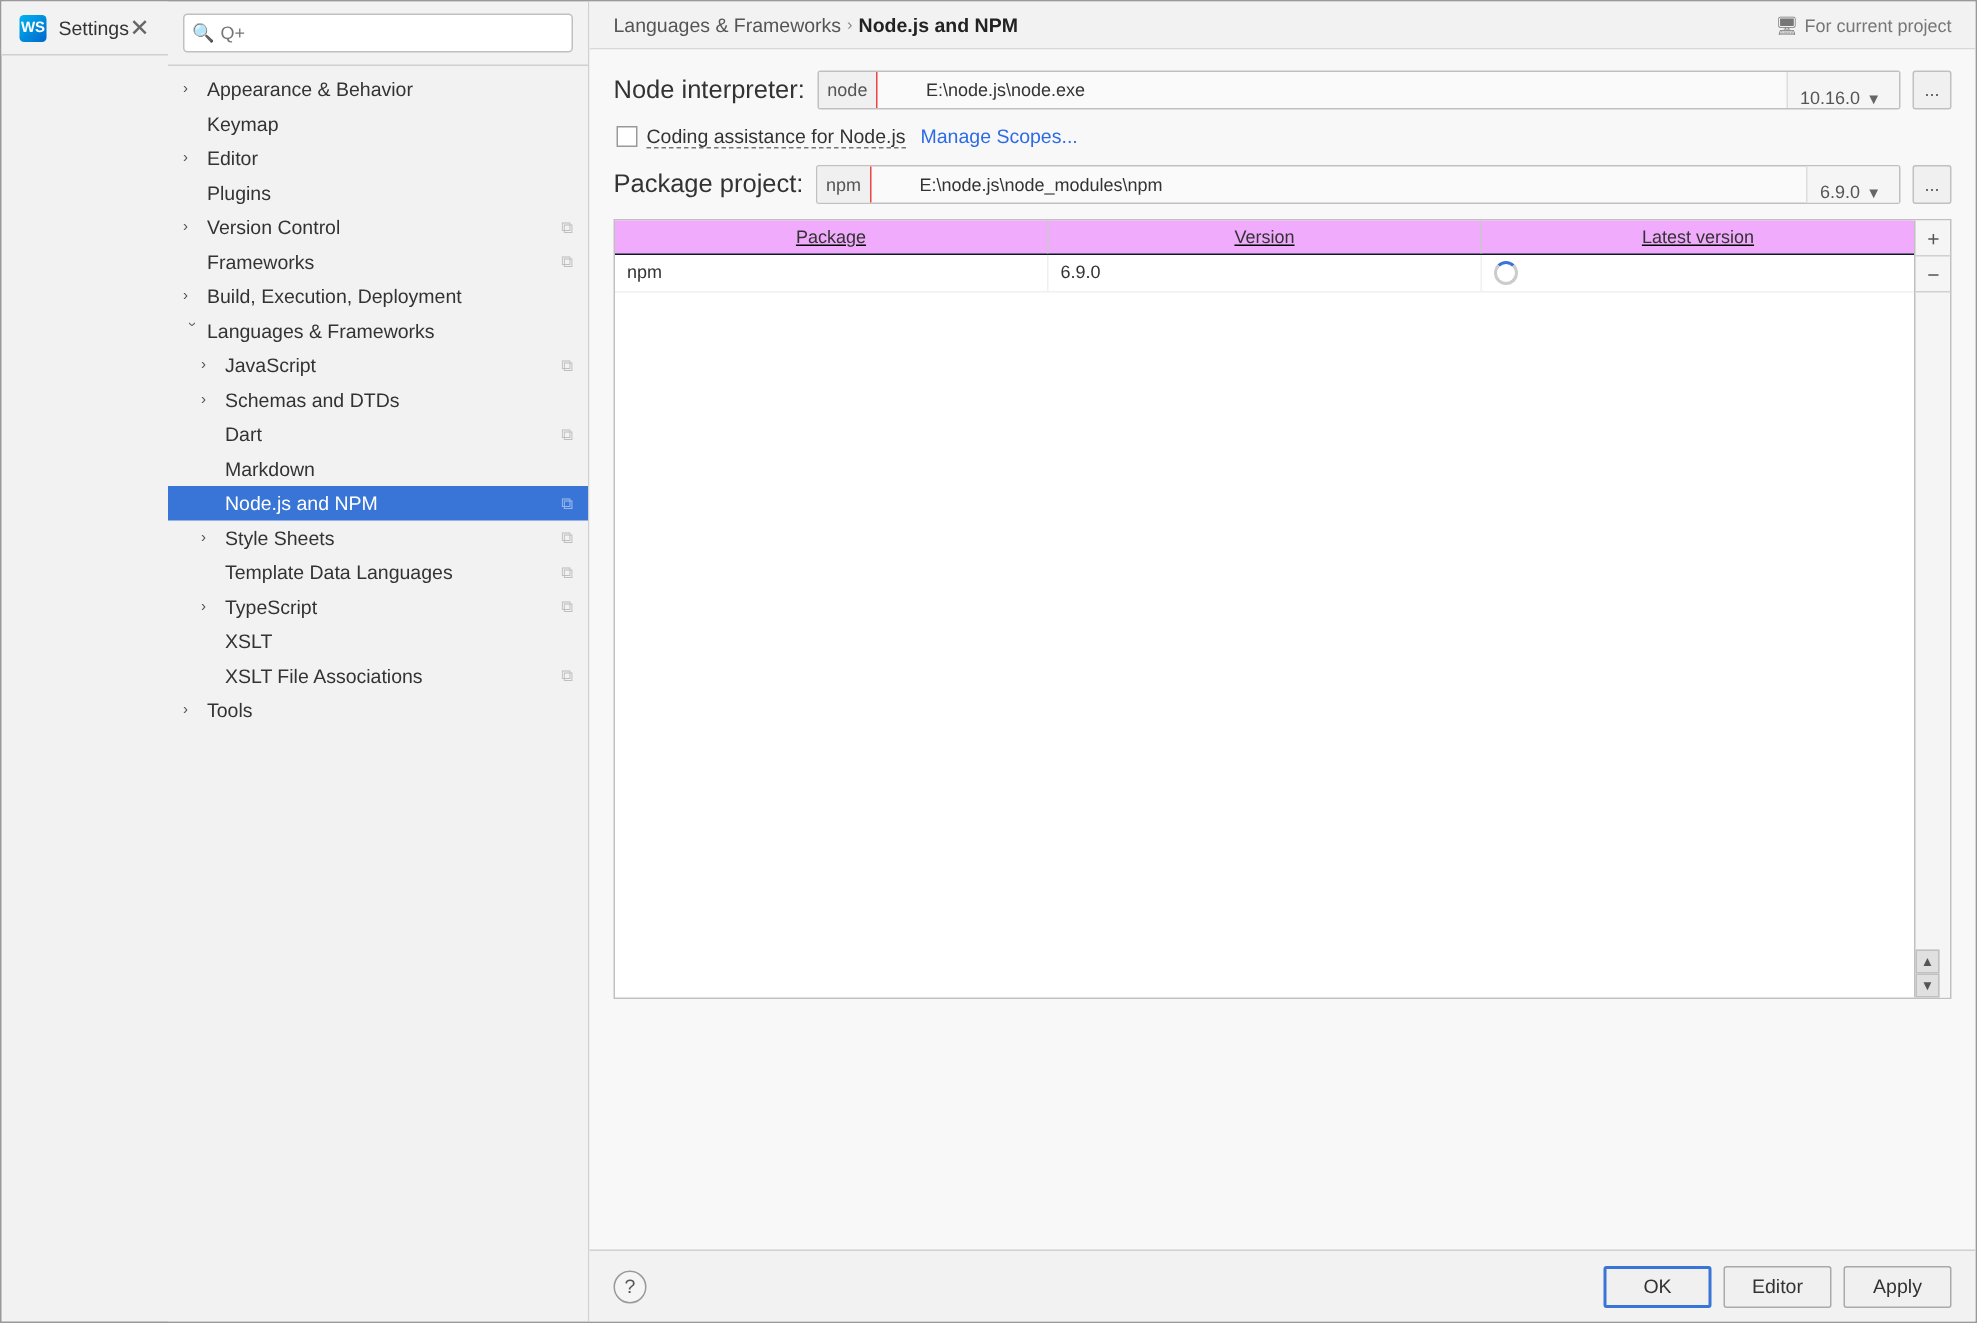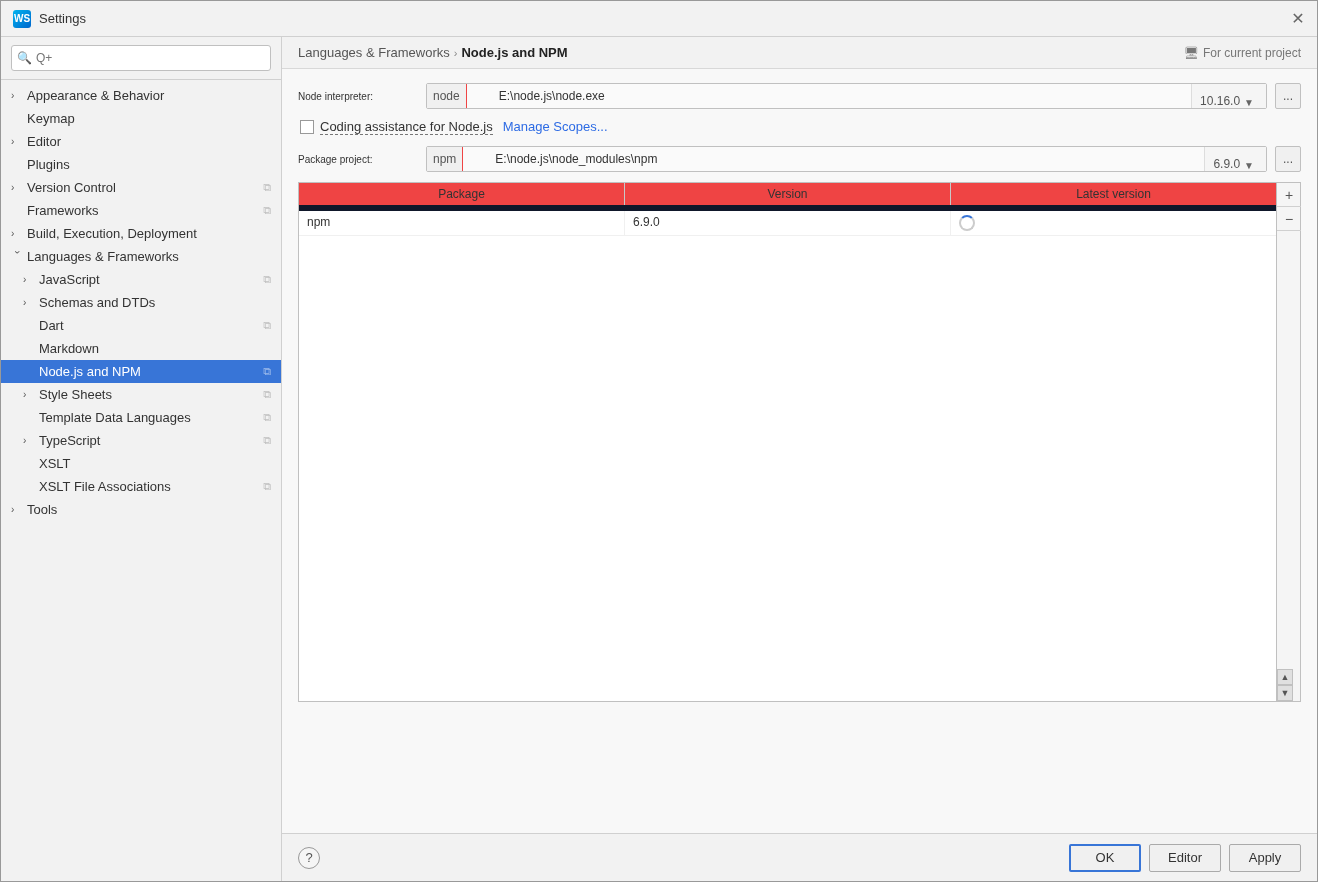--- a/index.html
+++ b/index.html
@@ -13,21 +13,21 @@
       width: 1318px;
       height: 882px;
       overflow: hidden;
     }
     .window {
       width: 1318px;
       height: 882px;
       background: #f2f2f2;
       border: 1px solid #999;
       display: flex;
-      flex-direction: column;
+      flex-direction: row;
       box-shadow: 2px 2px 8px rgba(0,0,0,0.4);
     }
     .title-bar {
       background: #f2f2f2;
       border-bottom: 1px solid #d0d0d0;
       height: 36px;
       display: flex;
       align-items: center;
       padding: 0 12px;
       justify-content: space-between;
@@ -190,21 +190,21 @@
       overflow-y: auto;
       background: #f8f8f8;
     }
     .field-row {
       display: flex;
       align-items: center;
       margin-bottom: 10px;
       gap: 8px;
     }
     .field-label {
-      font-size: 10px;
+      font-size: 17px;
       color: #333;
       white-space: nowrap;
       min-width: 120px;
     }
     .field-input-wrapper {
       flex: 1;
       display: flex;
       align-items: center;
       border: 1px solid #c0c0c0;
       background: #fafafa;
@@ -280,22 +280,23 @@
     }
     .manage-link {
       color: #2d6be4;
       font-size: 13px;
       cursor: pointer;
       text-decoration: none;
       margin-left: 4px;
     }
     .table-header {
       display: flex;
-      background: #ef4444;
-      border-bottom: 6px solid #0f172a;
+      background: #f0abfc;
+      border-bottom: 1px solid #0f172a;
+      text-decoration: underline;
     }
     .th {
       flex: 1;
       padding: 4px 8px;
       font-size: 12px;
       color: #333;
       text-align: center;
       border-right: 1px solid #c8c8c8;
     }
     .th:last-child { border-right: none; }

